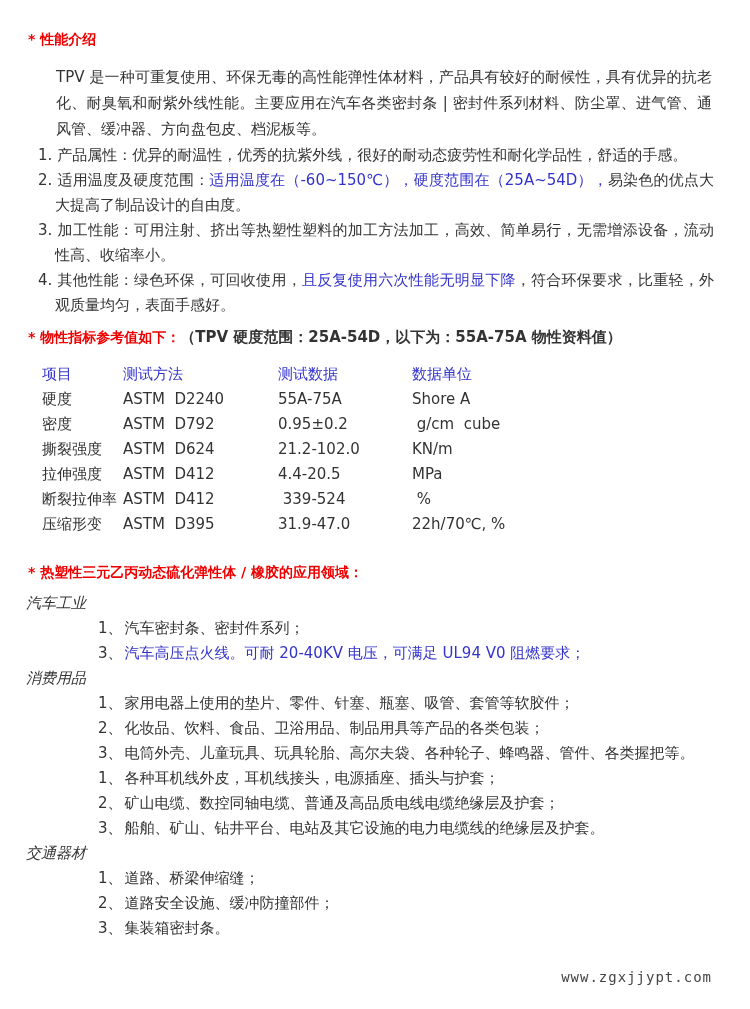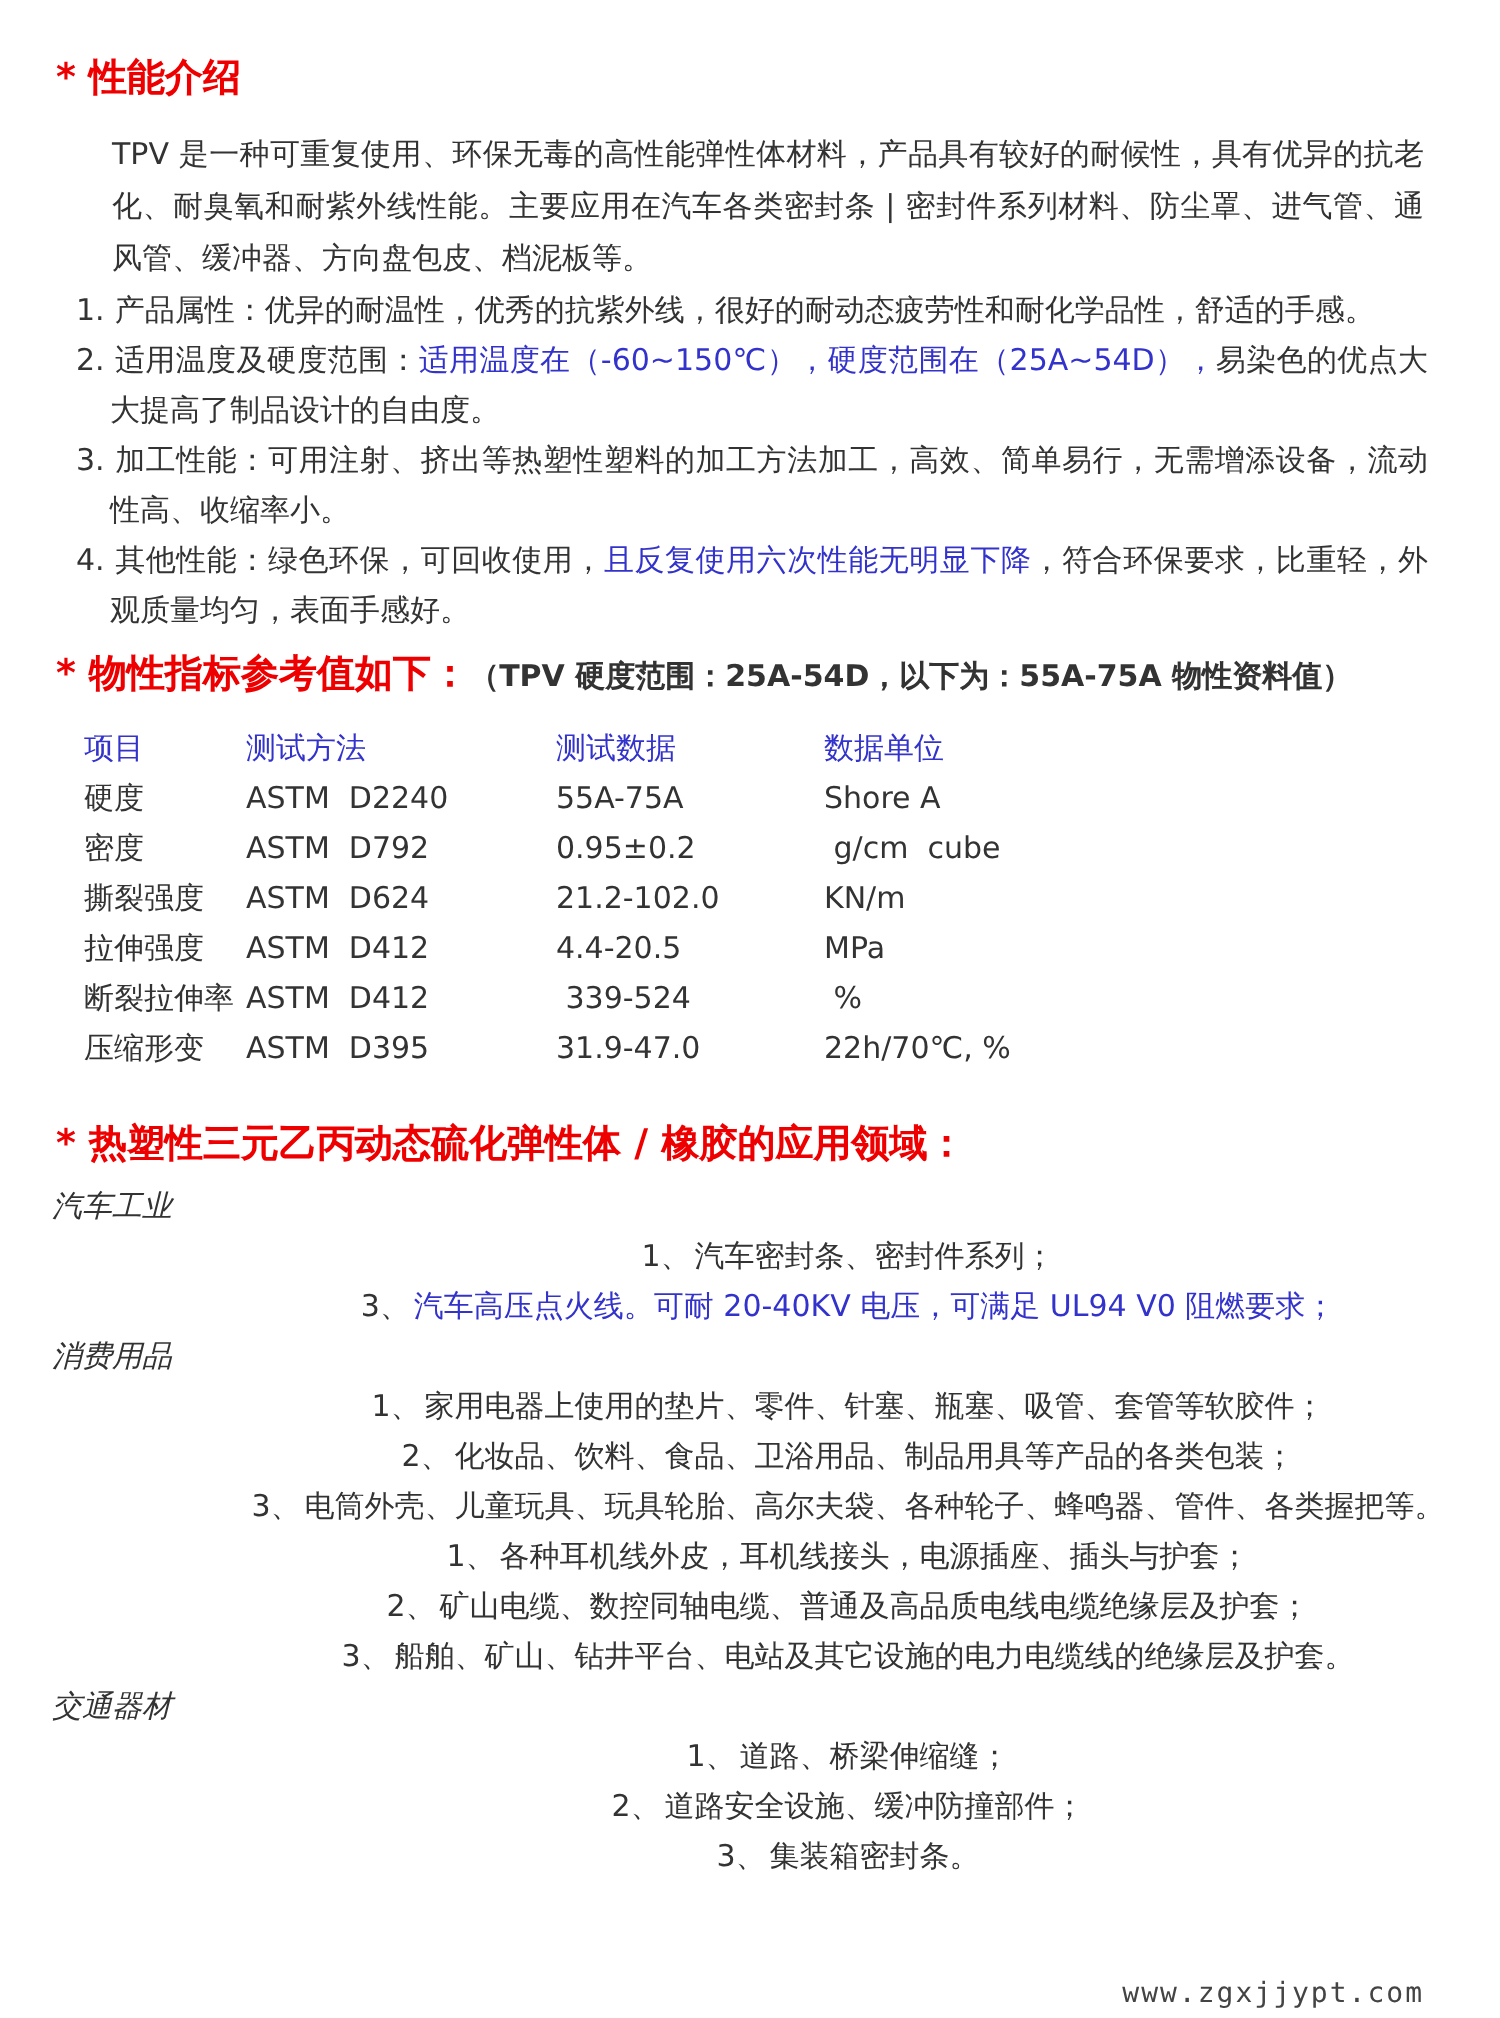--- a/index.html
+++ b/index.html
@@ -2,21 +2,21 @@
 <html><head>
 <meta charset="utf-8">
 <style>
   html,body{margin:0;padding:0;}
   body{
     width:750px;height:1009px;background:#ffffff;position:relative;overflow:hidden;
     font-family:"DejaVu Sans","Liberation Sans",sans-serif;
     color:#333333;font-size:15px;
   }
   .heading{
-    color:#ee0000;font-weight:bold;font-size:19px;line-height:22px;margin:0;
+    color:#ee0000;font-weight:bold;font-size:14px;line-height:22px;margin:0;
     padding-left:28px;
   }
   .h1{padding-top:28px;}
   .intro{
     margin:14px 38px 0 56px;line-height:26px;text-align:justify;
   }
   .plist{margin:1px 36px 0 0;}
   .pitem{
     padding-left:55px;text-indent:-17px;line-height:25px;text-align:justify;
   }
@@ -27,24 +27,24 @@
   .subtitle{font-size:15px;color:#333;font-weight:bold;}
   .proptable{
     margin:14px 0 0 42px;display:grid;
     grid-template-columns:81px 155px 134px auto;
     line-height:25px;white-space:pre;
   }
   .proptable .th{color:#3333cc;}
   .h3{margin-top:24px;}
   .apps{margin-top:8px;}
   .gname{padding-left:26px;line-height:25px;font-style:italic;}
-  .gitem{padding-left:98px;line-height:25px;text-align:center;}
+  .gitem{padding-left:98px;line-height:25px;}
   .gitem .num{margin-right:2px;}
   .watermark{
-    position:absolute;right:38px;bottom:4px;
+    position:absolute;right:38px;bottom:24px;
     font-family:"DejaVu Sans Mono","Liberation Mono",monospace;
     font-size:14px;color:#444444;letter-spacing:1px;
   }
 </style>
 </head>
 <body>
 
 <div>
 
   <h2 class="heading h1">* 性能介绍</h2>

